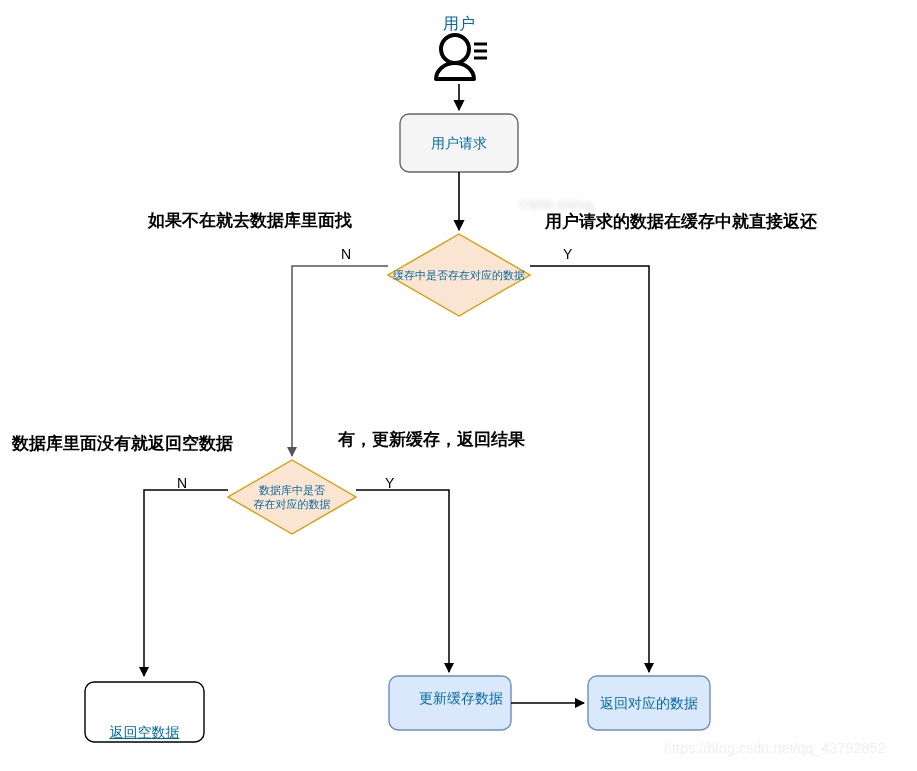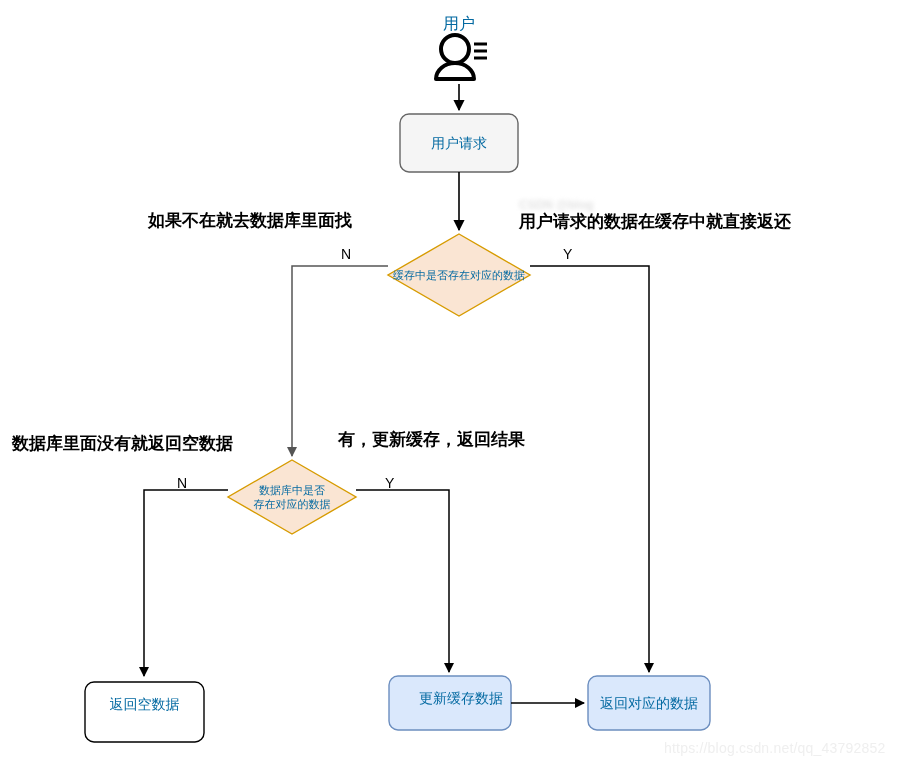--- a/index.html
+++ b/index.html
@@ -136,32 +136,32 @@
   <div class="node-text diamond-label" style="left:388px; top:255px; width:142px; height:40px; flex-direction:row;">
     <span>缓存中是否存在</span>
     <span>对应的数据</span>
   </div>
 
   <div class="node-text diamond-label" style="left:228px; top:477px; width:128px; height:40px; flex-direction:column;">
     <span>数据库中是否</span>
     <span>存在对应的数据</span>
   </div>
 
-  <div class="node-text box-label" style="left:85px; top:682px; width:119px; height:44px;">返回空数据</div>
+  <div class="node-text box-label" style="left:85px; top:710px; width:119px; height:44px;text-decoration:underline;">返回空数据</div>
 
   <div class="node-text box-label" style="left:400px; top:676px; width:122px; height:43px;">更新缓存数据</div>
 
   <div class="node-text box-label" style="left:588px; top:676px; width:122px; height:54px;">返回对应的数据</div>
 
   <div class="edge-label" style="left:341px; top:246px;">N</div>
   <div class="edge-label" style="left:563px; top:246px;">Y</div>
   <div class="edge-label" style="left:177px; top:475px;">N</div>
   <div class="edge-label" style="left:385px; top:475px;">Y</div>
 
   <div class="annot" style="left:148px; top:210px;">如果不在就去数据库里面找</div>
-  <div class="annot" style="left:519px; top:211px;">用户请求的数据在缓存中就直接返还</div>
+  <div class="annot" style="left:545px; top:211px;">用户请求的数据在缓存中就直接返还</div>
   <div class="annot" style="left:12px; top:433px;">数据库里面没有就返回空数据</div>
   <div class="annot" style="left:338px; top:429px;">有，更新缓存，返回结果</div>
 
   <div class="watermark-blur">CSDN @blog</div>
   <div class="watermark-bottom">https://blog.csdn.net/qq_43792852</div>
 
 </div>
 
 </body></html>

